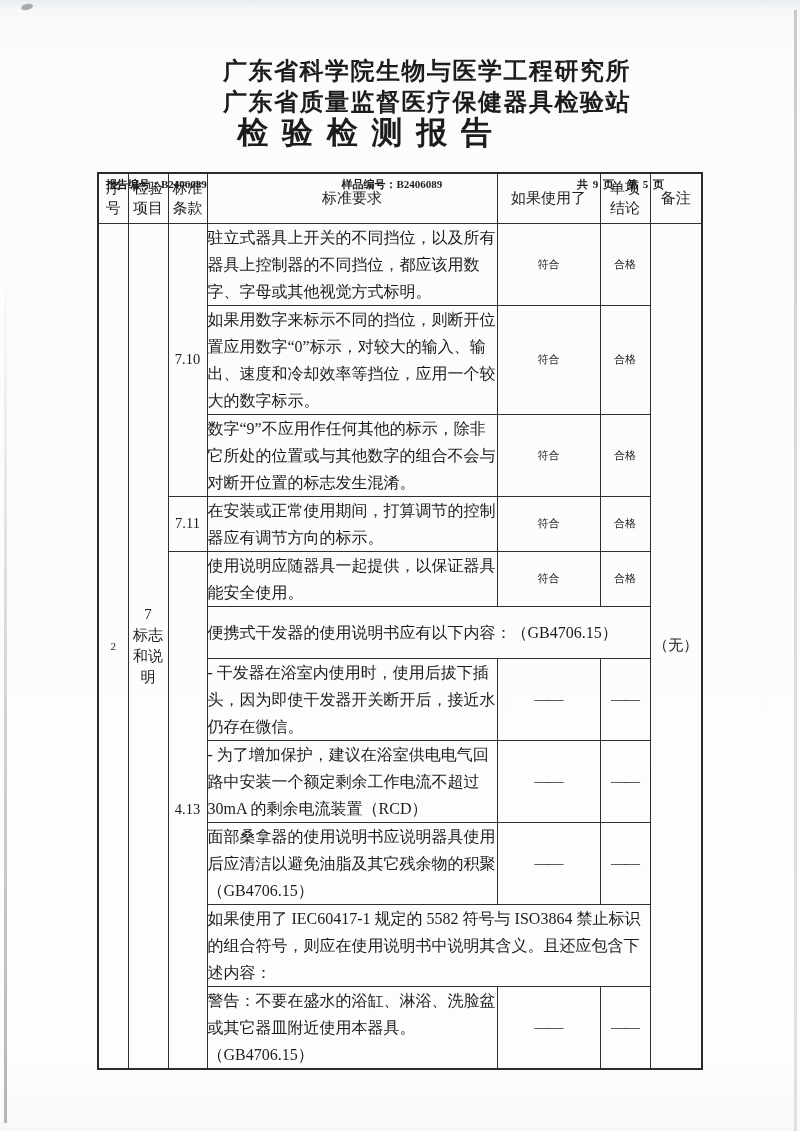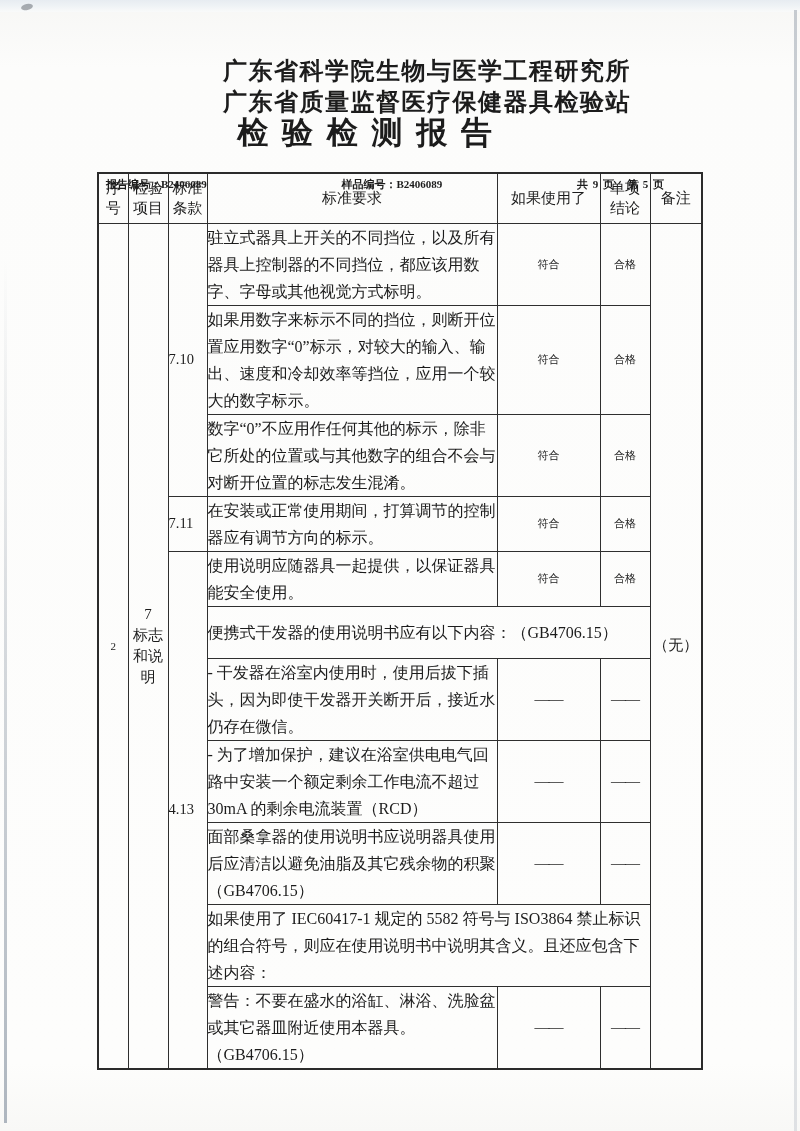--- a/index.html
+++ b/index.html
@@ -32,21 +32,21 @@
   }
   table.report th,table.report td{
     border:1.5px solid #2f2f2f;
     padding:0;margin:0;
     vertical-align:middle;
     font-weight:normal;
     overflow:hidden;
   }
   th.hdr{font-size:15px;line-height:20px;text-align:center;white-space:pre-line;}
   td.center{text-align:center;font-size:11px;}
-  td.clause{font-size:14.5px;font-family:"Liberation Serif","DejaVu Serif",serif;}
+  td.clause{text-align:center;font-size:14.5px;font-family:"Liberation Serif","DejaVu Serif",serif;}
   td.req{text-align:left;font-size:16px;line-height:27px;padding:2px 5px 2px 8px;}
   td.dash{text-align:center;font-size:15px;letter-spacing:-1px;color:#222;}
   td.item-cell{font-size:15px;line-height:21px;text-align:center;white-space:pre-line;}
   td.remark-cell{text-align:center;font-size:15px;}
 </style>
 </head>
 <body>
 
 <div class="page">
 
@@ -103,21 +103,21 @@
         <td class="center">符合</td>
         <td class="center">合格</td>
         <td rowspan="11" class="remark-cell">（无）</td>
       </tr>
       <tr style="height:95px">
         <td class="req">如果用数字来标示不同的挡位，则断开位置应用数字“0”标示，对较大的输入、输出、速度和冷却效率等挡位，应用一个较大的数字标示。</td>
         <td class="center">符合</td>
         <td class="center">合格</td>
       </tr>
       <tr style="height:65px">
-        <td class="req">数字“0”不应用作任何其他的标示，除非它所处的位置或与其他数字的组合不会与对断开位置的标志发生混淆。</td>
+        <td class="req">数字“9”不应用作任何其他的标示，除非它所处的位置或与其他数字的组合不会与对断开位置的标志发生混淆。</td>
         <td class="center">符合</td>
         <td class="center">合格</td>
       </tr>
       <tr style="height:55px">
         <td class="clause">7.11</td>
         <td class="req">在安装或正常使用期间，打算调节的控制器应有调节方向的标示。</td>
         <td class="center">符合</td>
         <td class="center">合格</td>
       </tr>
       <tr style="height:45px">

